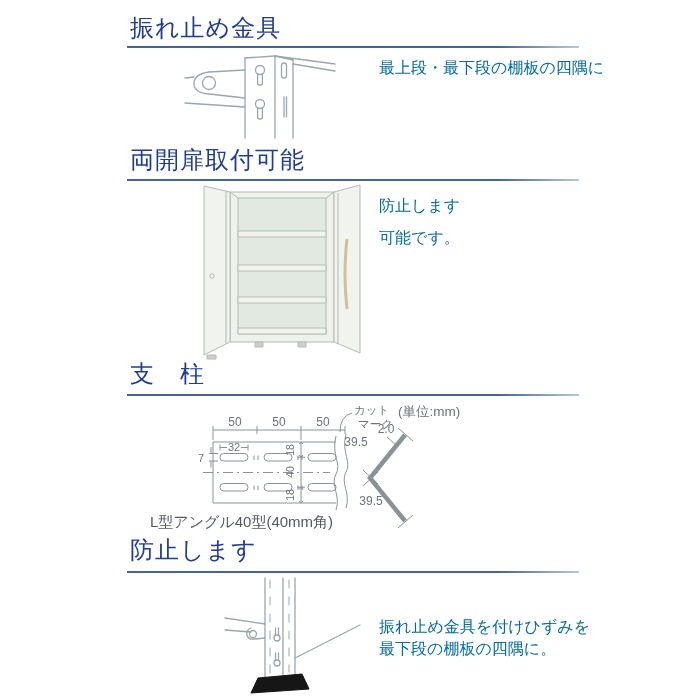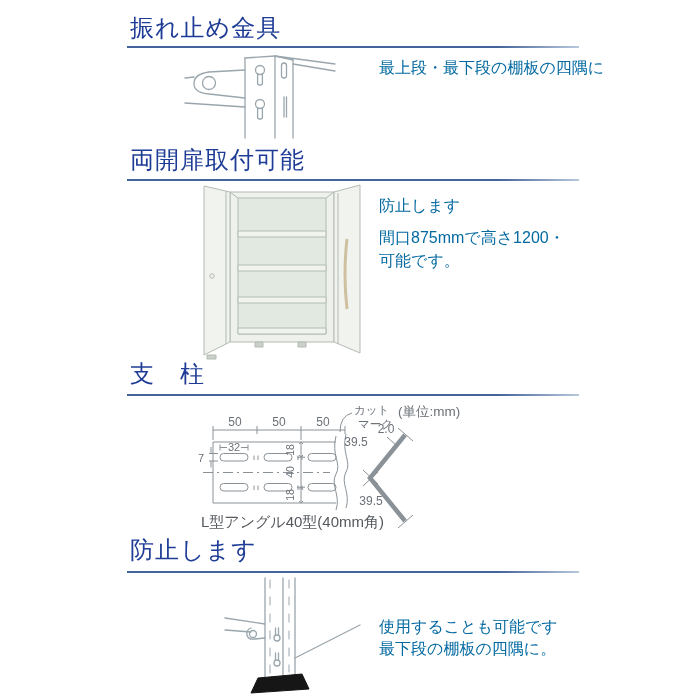--- a/index.html
+++ b/index.html
@@ -16,21 +16,21 @@
   .sec-rule{
     position:absolute;left:127px;width:452px;height:2px;
     background:linear-gradient(to right,#44639a 0%,#44639a 82%,#b8c9dc 100%);
   }
   .body-text{
     position:absolute;color:#0369a1;font-size:16px;line-height:22px;
     white-space:nowrap;
   }
   .body-text.lh23{line-height:23px;}
   .diagram-caption{
-    position:absolute;left:150px;width:285px;text-align:center;
+    position:absolute;left:150px;width:285px;
     color:#55595e;font-size:15px;white-space:nowrap;
   }
   svg{position:absolute;overflow:visible;}
   svg text{font-family:"Liberation Sans","DejaVu Sans",sans-serif;fill:#6b7178;}
 </style>
 </head>
 <body>
 
 <div class="sec-title" style="top:14px">振れ止め金具</div>
 <div class="sec-rule" style="top:46px"></div>
@@ -92,21 +92,20 @@
     <rect x="10" y="171" width="9" height="4" fill="#ccd0cb"></rect>
 
     <polygon points="137,8 163,1 163,169 137,158" fill="#f1f3ef"></polygon>
     <path d="M141,9 L141,160" fill="none"></path>
     <path d="M150,55 Q146,90 150,125" stroke="#cfc1a0" stroke-width="3" fill="none"></path>
   </g>
 </svg>
 
 <div class="body-text" style="left:379px;top:195px">防止します</div>
 <div class="body-text lh23" style="left:379px;top:226px">
-  <div>間口875mmで高さ1200・</div>
   <div>可能です。</div>
 </div>
 
 <div class="sec-title" style="top:360px">支　柱</div>
 <div class="sec-rule" style="top:394px"></div>
 
 <svg style="left:170px;top:400px" width="300" height="135" viewBox="0 0 300 135">
   <g stroke="#8a9298" stroke-width="1" fill="none">
 
     <path d="M43,42 H166 M43,103 H166 M43,42 V103"></path>
@@ -185,15 +184,15 @@
     <path d="M26,50 Q21,52 22,57 Q23,62 30,61 L40,60"></path>
     <circle cx="28" cy="56" r="3.5"></circle>
 
     <path d="M70,80 L135,47"></path>
   </g>
 
   <polygon points="33,100 77,96 84,111 26,115" fill="#161616" stroke="#161616"></polygon>
 </svg>
 
 <div class="body-text" style="left:379px;top:616px">
-  <div>使用することも可能です</div>
+  <div>振れ止め金具を付けひずみを</div>
   <div>最下段の棚板の四隅に。</div>
 </div>
 
 </body></html>

